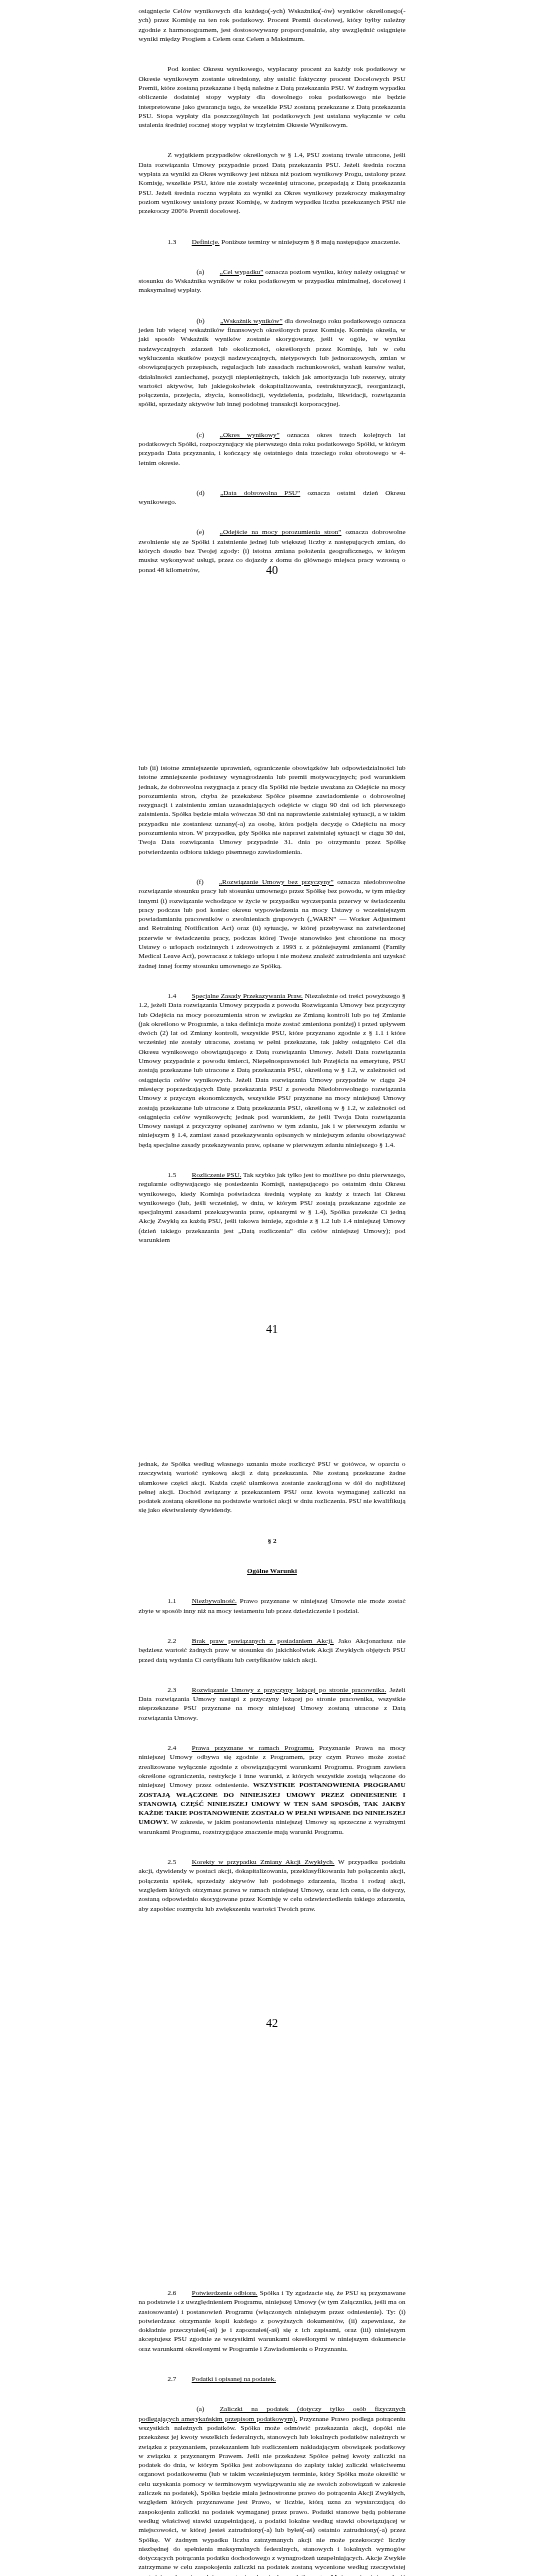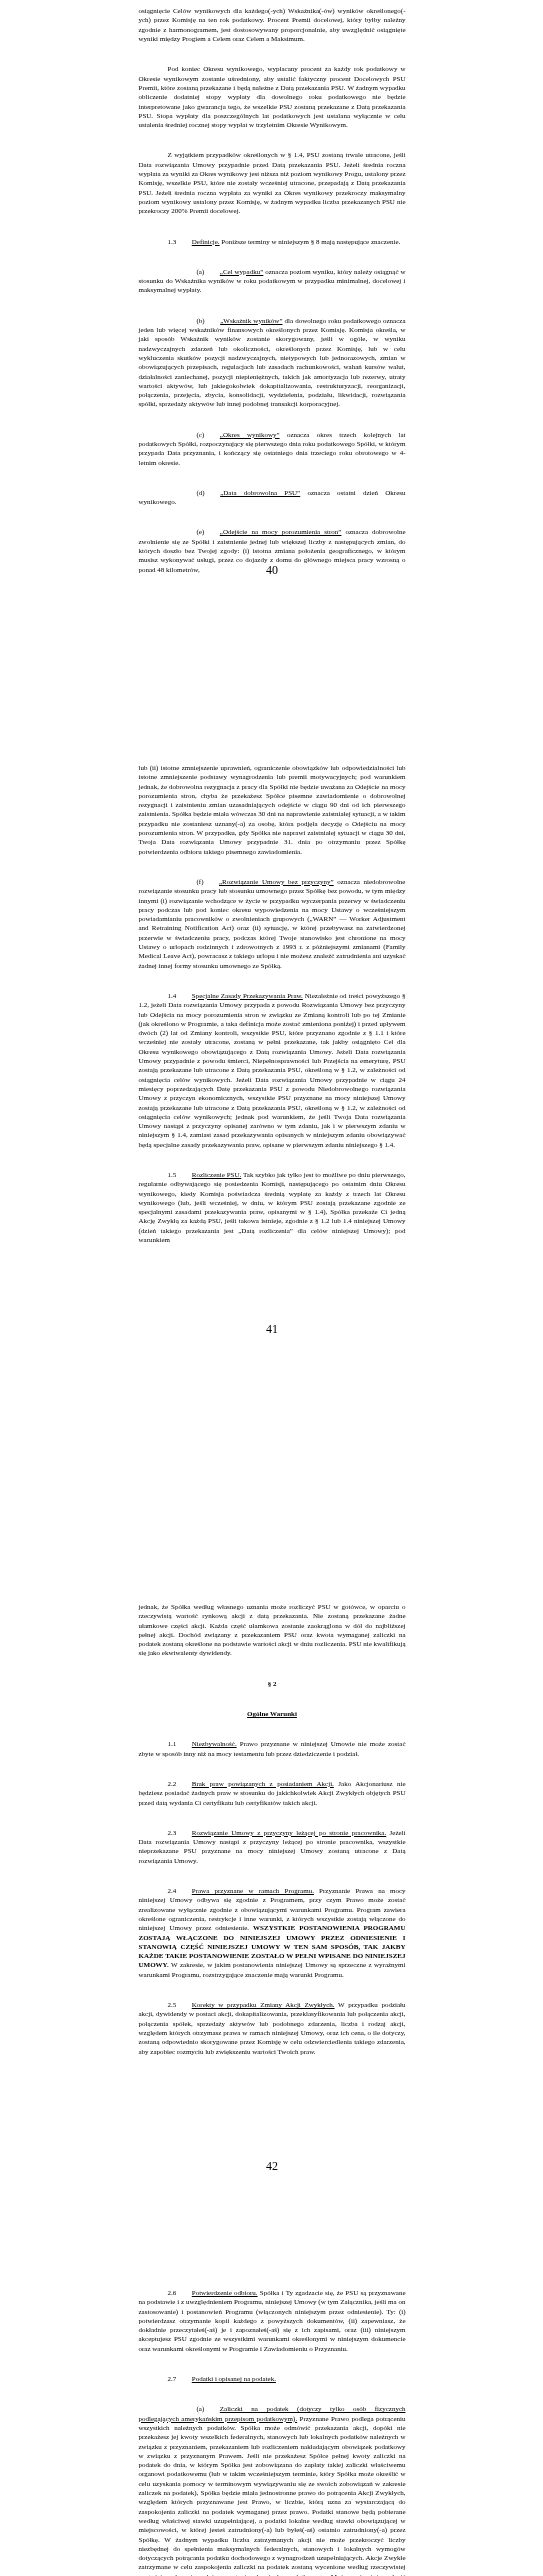--- a/index.html
+++ b/index.html
@@ -54,27 +54,27 @@
   <section class="page" style="top:764px; height:569px">
     <div class="page-body">
         <p class="blk cont"><span>lub (ii) istotne zmniejszenie uprawnień, ograniczenie obowiązków lub odpowiedzialności lub istotne zmniejszenie podstawy wynagrodzenia lub premii motywacyjnych; pod warunkiem jednak, że dobrowolna rezygnacja z pracy dla Spółki nie będzie uważana za Odejście na mocy porozumienia stron, chyba że przekażesz Spółce pisemne zawiadomienie o dobrowolnej rezygnacji i zaistnieniu zmian uzasadniających odejście w ciągu 90 dni od ich pierwszego zaistnienia. Spółka będzie miała wówczas 30 dni na naprawienie zaistniałej sytuacji, a w takim przypadku nie zostaniesz uznany(-a) za osobę, która podjęła decyzję o Odejściu na mocy porozumienia stron. W przypadku, gdy Spółka nie naprawi zaistniałej sytuacji w ciągu 30 dni, Twoja Data rozwiązania Umowy przypadnie 31. dnia po otrzymaniu przez Spółkę potwierdzenia odbioru takiego pisemnego zawiadomienia.</span></p>
         <p class="blk item"><span>(f)</span><span class="tab"></span><span class="u">„Rozwiązanie Umowy bez przyczyny”</span><span> oznacza niedobrowolne rozwiązanie stosunku pracy lub stosunku umownego przez Spółkę bez powodu, w tym między innymi (i) rozwiązanie wchodzące w życie w przypadku wyczerpania przerwy w świadczeniu pracy podczas lub pod koniec okresu wypowiedzenia na mocy Ustawy o wcześniejszym powiadamianiu pracowników o zwolnieniach grupowych („WARN” — Worker Adjustment and Retraining Notification Act) oraz (ii) sytuację, w której przebywasz na zatwierdzonej przerwie w świadczeniu pracy, podczas której Twoje stanowisko jest chronione na mocy Ustawy o urlopach rodzinnych i zdrowotnych z 1993 r. z późniejszymi zmianami (Family Medical Leave Act), powracasz z takiego urlopu i nie możesz znaleźć zatrudnienia ani uzyskać żadnej innej formy stosunku umownego ze Spółką.</span></p>
         <p class="blk para"><span>1.4</span><span class="tab"></span><span class="u">Specjalne Zasady Przekazywania Praw.</span><span> Niezależnie od treści powyższego § 1.2, jeżeli Data rozwiązania Umowy przypada z powodu Rozwiązania Umowy bez przyczyny lub Odejścia na mocy porozumienia stron w związku ze Zmianą kontroli lub po tej Zmianie (jak określono w Programie, a taka definicja może zostać zmieniona poniżej) i przed upływem dwóch (2) lat od Zmiany kontroli, wszystkie PSU, które przyznano zgodnie z § 1.1 i które wcześniej nie zostały utracone, zostaną w pełni przekazane, tak jakby osiągnięto Cel dla Okresu wynikowego obowiązującego z Datą rozwiązania Umowy. Jeżeli Data rozwiązania Umowy przypadnie z powodu śmierci, Niepełnosprawności lub Przejścia na emeryturę, PSU zostają przekazane lub utracone z Datą przekazania PSU, określoną w § 1.2, w zależności od osiągnięcia celów wynikowych. Jeżeli Data rozwiązania Umowy przypadnie w ciągu 24 miesięcy poprzedzających Datę przekazania PSU z powodu Niedobrowolnego rozwiązania Umowy z przyczyn ekonomicznych, wszystkie PSU przyznane na mocy niniejszej Umowy zostają przekazane lub utracone z Datą przekazania PSU, określoną w § 1.2, w zależności od osiągnięcia celów wynikowych; jednak pod warunkiem, że jeśli Twoja Data rozwiązania Umowy nastąpi z przyczyny opisanej zarówno w tym zdaniu, jak i w pierwszym zdaniu w niniejszym § 1.4, zamiast zasad przekazywania opisanych w niniejszym zdaniu obowiązywać będą specjalne zasady przekazywania praw, opisane w pierwszym zdaniu niniejszego § 1.4.</span></p>
         <p class="blk para"><span>1.5</span><span class="tab"></span><span class="u">Rozliczenie PSU.</span><span> Tak szybko jak tylko jest to możliwe po dniu pierwszego, regularnie odbywającego się posiedzenia Komisji, następującego po ostatnim dniu Okresu wynikowego, kiedy Komisja poświadcza średnią wypłatę za każdy z trzech lat Okresu wynikowego (lub, jeśli wcześniej, w dniu, w którym PSU zostają przekazane zgodnie ze specjalnymi zasadami przekazywania praw, opisanymi w § 1.4), Spółka przekaże Ci jedną Akcję Zwykłą za każdą PSU, jeśli takowa istnieje, zgodnie z § 1.2 lub 1.4 niniejszej Umowy (dzień takiego przekazania jest „Datą rozliczenia” dla celów niniejszej Umowy); pod warunkiem</span></p>
       </div>
     <div class="page-number">41</div>
   </section>
 
-  <section class="page" style="top:1603px; height:567px">
+  <section class="page" style="top:1460px; height:567px">
     <div class="page-body">
         <p class="blk cont"><span>jednak, że Spółka według własnego uznania może rozliczyć PSU w gotówce, w oparciu o rzeczywistą wartość rynkową akcji z datą przekazania. Nie zostaną przekazane żadne ułamkowe części akcji. Każda część ułamkowa zostanie zaokrąglona w dół do najbliższej pełnej akcji. Dochód związany z przekazaniem PSU oraz kwota wymaganej zaliczki na podatek zostaną określone na podstawie wartości akcji w dniu rozliczenia. PSU nie kwalifikują się jako ekwiwalenty dywidendy.</span></p>
         <p class="blk center"><span class="b">§ 2</span></p>
         <p class="blk center"><span class="b u">Ogólne Warunki</span></p>
         <p class="blk para"><span>1.1</span><span class="tab"></span><span class="u">Niezbywalność.</span><span> Prawo przyznane w niniejszej Umowie nie może zostać zbyte w sposób inny niż na mocy testamentu lub przez dziedziczenie i podział.</span></p>
-        <p class="blk para"><span>2.2</span><span class="tab"></span><span class="u">Brak praw powiązanych z posiadaniem Akcji.</span><span> Jako Akcjonariusz nie będziesz posiadać żadnych praw w stosunku do jakichkolwiek Akcji Zwykłych objętych PSU przed datą wydania Ci certyfikatu lub certyfikatów takich akcji.</span></p>
+        <p class="blk para"><span>2.2</span><span class="tab"></span><span class="u">Brak praw powiązanych z posiadaniem Akcji.</span><span> Jako Akcjonariusz nie będziesz wartość żadnych praw w stosunku do jakichkolwiek Akcji Zwykłych objętych PSU przed datą wydania Ci certyfikatu lub certyfikatów takich akcji.</span></p>
         <p class="blk para"><span>2.3</span><span class="tab"></span><span class="u">Rozwiązanie Umowy z przyczyny leżącej po stronie pracownika.</span><span> Jeżeli Data rozwiązania Umowy nastąpi z przyczyny leżącej po stronie pracownika, wszystkie nieprzekazane PSU przyznane na mocy niniejszej Umowy zostaną utracone z Datą rozwiązania Umowy.</span></p>
         <p class="blk para"><span>2.4</span><span class="tab"></span><span class="u">Prawa przyznane w ramach Programu.</span><span> Przyznanie Prawa na mocy niniejszej Umowy odbywa się zgodnie z Programem, przy czym Prawo może zostać zrealizowane wyłącznie zgodnie z obowiązującymi warunkami Programu. Program zawiera określone ograniczenia, restrykcje i inne warunki, z których wszystkie zostają włączone do niniejszej Umowy przez odniesienie. </span><span class="b">WSZYSTKIE POSTANOWIENIA PROGRAMU ZOSTAJĄ WŁĄCZONE DO NINIEJSZEJ UMOWY PRZEZ ODNIESIENIE I STANOWIĄ CZĘŚĆ NINIEJSZEJ UMOWY W TEN SAM SPOSÓB, TAK JAKBY KAŻDE TAKIE POSTANOWIENIE ZOSTAŁO W PEŁNI WPISANE DO NINIEJSZEJ UMOWY.</span><span> W zakresie, w jakim postanowienia niniejszej Umowy są sprzeczne z wyraźnymi warunkami Programu, rozstrzygające znaczenie mają warunki Programu.</span></p>
         <p class="blk para"><span>2.5</span><span class="tab"></span><span class="u">Korekty w przypadku Zmiany Akcji Zwykłych.</span><span> W przypadku podziału akcji, dywidendy w postaci akcji, dokapitalizowania, przeklasyfikowania lub połączenia akcji, połączenia spółek, sprzedaży aktywów lub podobnego zdarzenia, liczba i rodzaj akcji, względem których otrzymasz prawa w ramach niniejszej Umowy, oraz ich cena, o ile dotyczy, zostaną odpowiednio skorygowane przez Komisję w celu odzwierciedlenia takiego zdarzenia, aby zapobiec rozmyciu lub zwiększeniu wartości Twoich praw.</span></p>
       </div>
     <div class="page-number">42</div>
   </section>
 
   <section class="page" style="top:2289px; height:514px">
     <div class="page-body">
         <p class="blk para"><span>2.6</span><span class="tab"></span><span class="u">Potwierdzenie odbioru.</span><span> Spółka i Ty zgadzacie się, że PSU są przyznawane na podstawie i z uwzględnieniem Programu, niniejszej Umowy (w tym Załącznika, jeśli ma on zastosowanie) i postanowień Programu (włączonych niniejszym przez odniesienie). Ty: (i) potwierdzasz otrzymanie kopii każdego z powyższych dokumentów, (ii) zapewniasz, że dokładnie przeczytałeś(-aś) je i zapoznałeś(-aś) się z ich zapisami, oraz (iii) niniejszym akceptujesz PSU zgodnie ze wszystkimi warunkami określonymi w niniejszym dokumencie oraz warunkami określonymi w Programie i Zawiadomieniu o Przyznaniu.</span></p>

